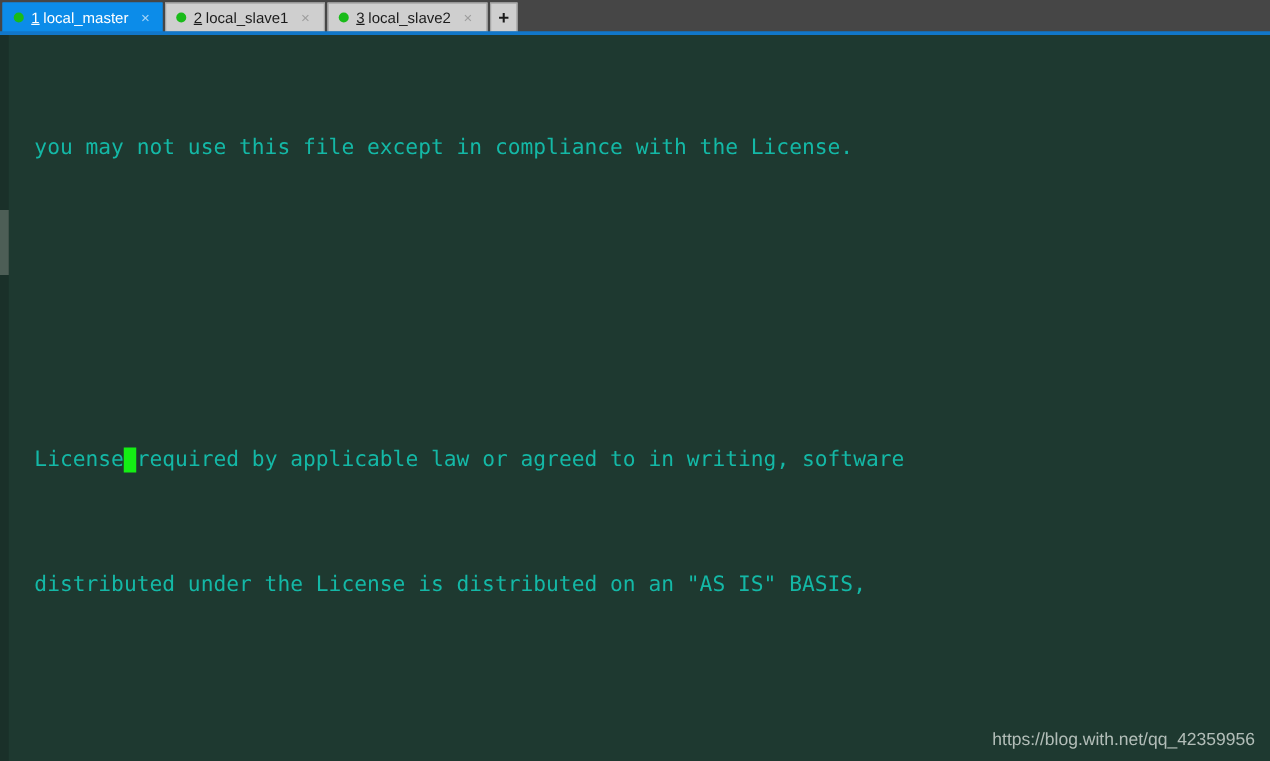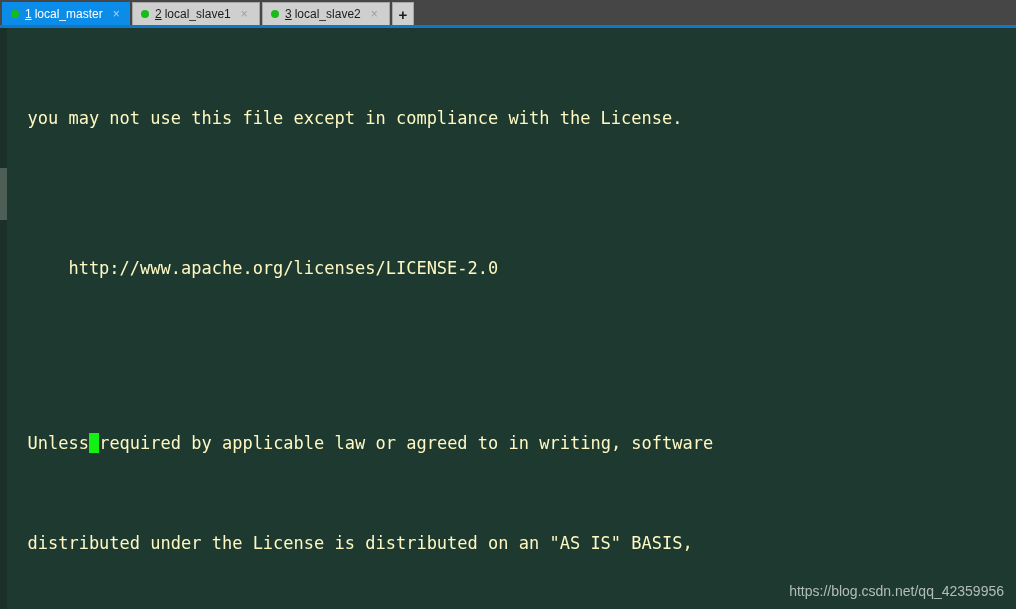--- a/index.html
+++ b/index.html
@@ -127,21 +127,21 @@
     left: 7px;
     top: 3px;
     width: 1009px;
     font-family: "DejaVu Sans Mono", monospace;
     font-size: 17px;
     line-height: 25px;
     white-space: pre;
     letter-spacing: 0px;
   }
   .ln { display: block; height: 25px; }
-  .cmt  { color: #fef9c3; }
+  .cmt  { color: #14b8a6; }
   .cursor {
     background: #14ef14;
     color: #1e3930;
   }
 
   #watermark {
     position: absolute;
     right: 12px;
     bottom: 10px;
     font-family: "Liberation Sans", sans-serif;
@@ -185,24 +185,23 @@
 <div id="terminal">
 
   <div id="scrollbar-track">
     <div id="scrollbar-thumb"></div>
   </div>
 
   <div id="code">
 
     <span class="ln"><span class="cmt">  you may not use this file except in compliance with the License.</span></span>
     <span class="ln"><span class="cmt"></span></span>
-    <span class="ln"><span class="cmt">      http://www.apache.org/licenses/LICENSE-2.0</span></span>
     <span class="ln"><span class="cmt"></span></span>
 
-    <span class="ln"><span class="cmt">  Unless</span><span class="cursor"> </span><span class="cmt">required by applicable law or agreed to in writing, software</span></span>
+    <span class="ln"><span class="cmt">  License</span><span class="cursor"> </span><span class="cmt">required by applicable law or agreed to in writing, software</span></span>
 
     <span class="ln"><span class="cmt">  distributed under the License is distributed on an "AS IS" BASIS,</span></span>
     
     
     
     
     
     
     
 
@@ -215,14 +214,14 @@
     
 
     
 
     
     
     
 
   </div>
 
-  <div id="watermark">https://blog.csdn.net/qq_42359956</div>
+  <div id="watermark">https://blog.with.net/qq_42359956</div>
 </div>
 
 </body></html>

